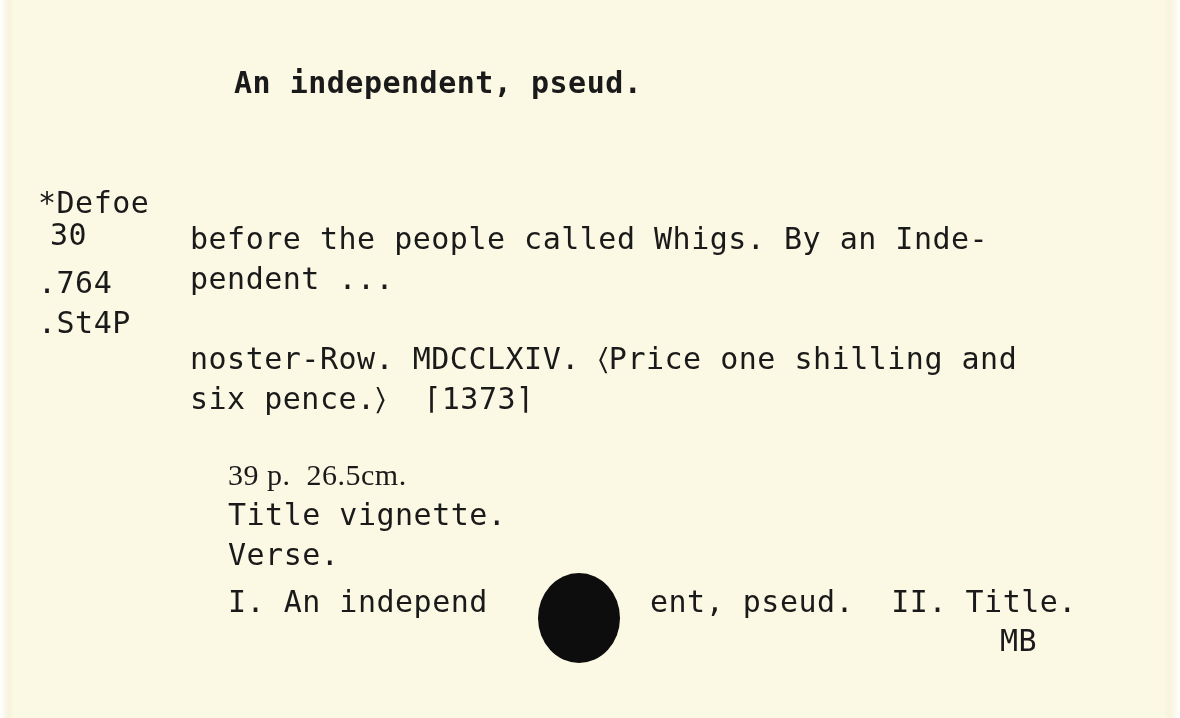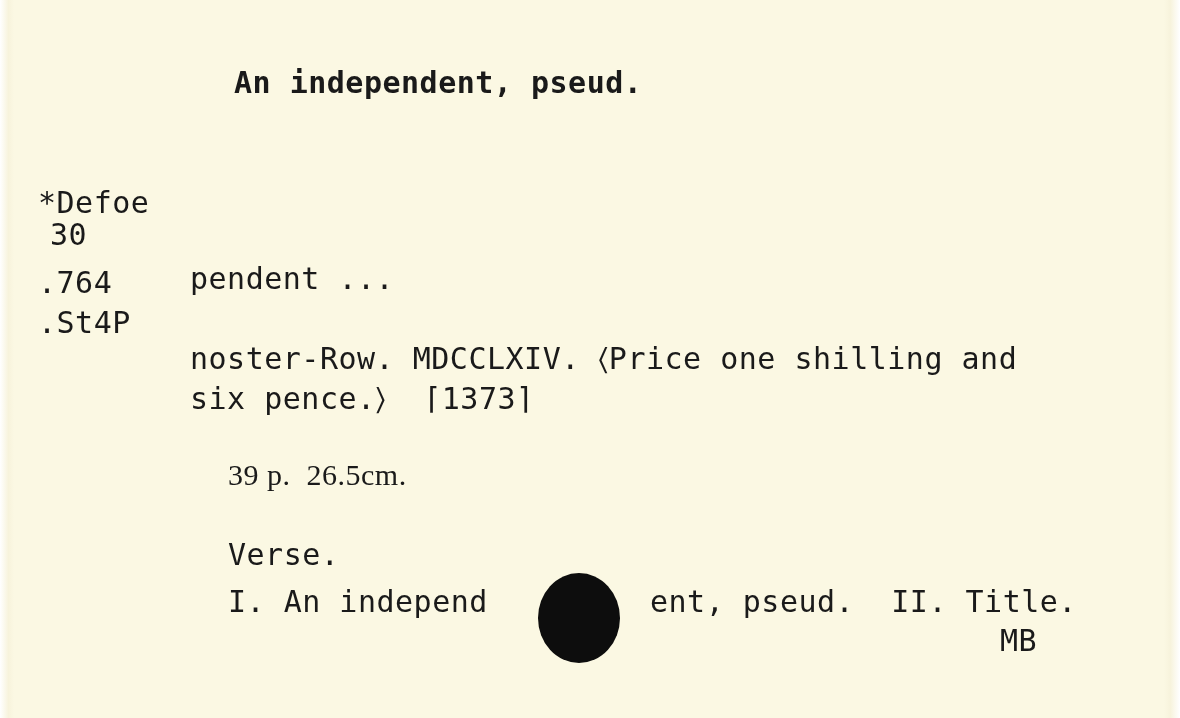--- a/index.html
+++ b/index.html
@@ -72,26 +72,28 @@
 <div id="card">
 
   <div class="line heading" style="left:234px; top:68px;">An independent, pseud.</div>
 
   <div class="callnum" style="top:185px;">*Defoe</div>
   <div class="callnum" style="top:217px; left:50px;">30</div>
   <div class="callnum" style="top:265px;">.764</div>
   <div class="callnum" style="top:305px;">.St4P</div>
 
 
+  <div class="line" style="left:190px; top:224px;">before the people called Whigs. By an Inde-</div>
   <div class="line" style="left:190px; top:264px;">pendent ...</div>
 
   <div class="line" style="left:190px; top:344px;">noster-Row. MDCCLXIV. 〈Price one shilling and</div>
   <div class="line" style="left:190px; top:384px;">six pence.〉  ⌈1373⌉</div>
 
   <div class="line" style="left:228px; top:460px;font-family:Liberation Serif, serif;">39 p.  26.5cm.</div>
+  <div class="line" style="left:228px; top:500px;">Title vignette.</div>
   <div class="line" style="left:228px; top:540px;">Verse.</div>
 
   <div class="line" style="left:228px; top:587px;">I. An independ</div>
   <div class="line" style="left:650px; top:587px;">ent, pseud.  II. Title.</div>
 
   <div class="line" style="left:1000px; top:626px;">MB</div>
 
   <div id="hole"></div>
 
 </div>

